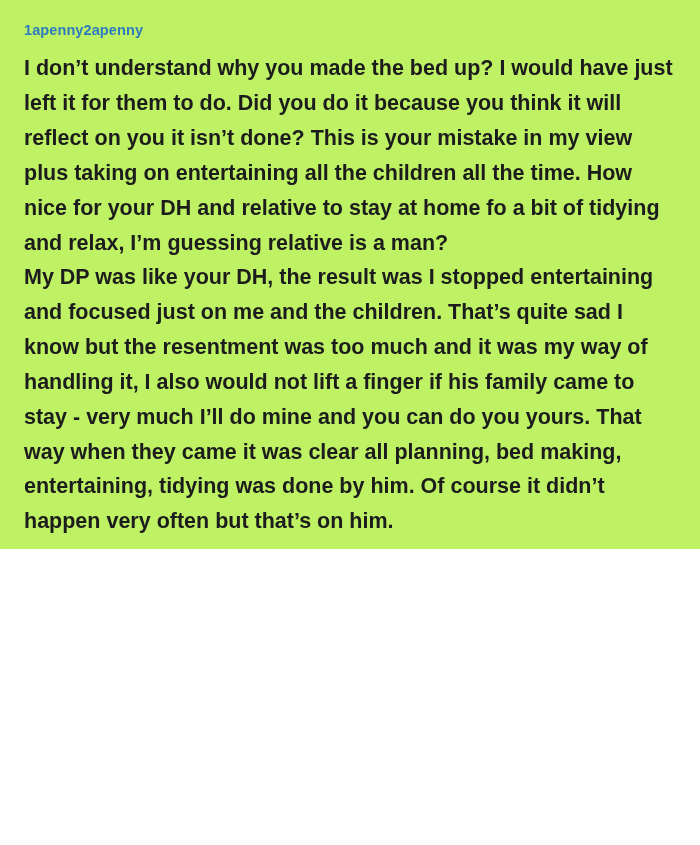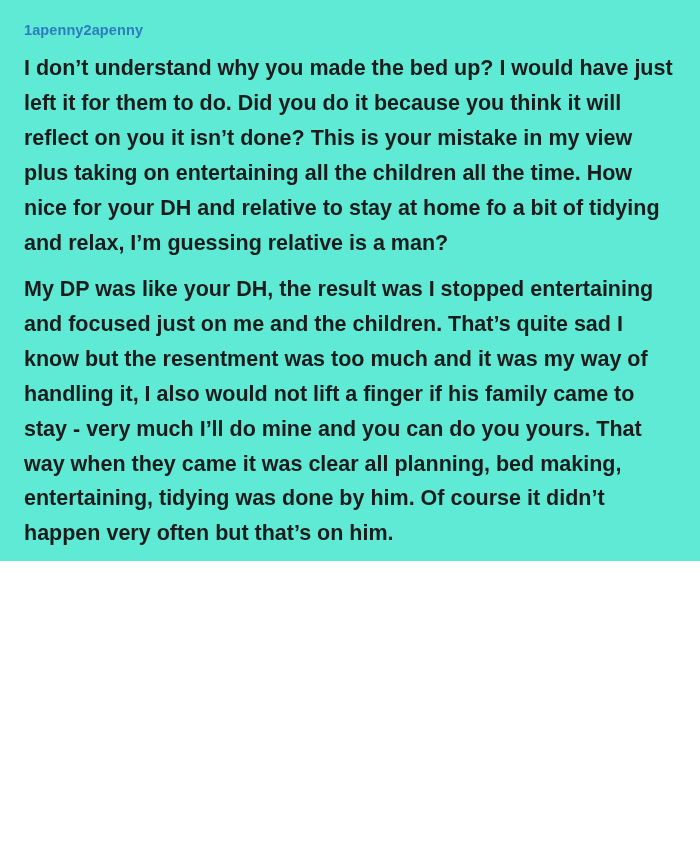--- a/index.html
+++ b/index.html
@@ -11,41 +11,41 @@
     width: 700px;
     min-height: 845px;
     font-family: "Liberation Sans", sans-serif;
     color: #222222;
     -webkit-font-smoothing: antialiased;
   }
   .comment {
     box-sizing: border-box;
     width: 700px;
     padding: 22px 22px 10px 24px;
-    background: #5eead4;
+    background: #bef264;
   }
   .comment-author {
     font-size: 14.5px;
     font-weight: bold;
     color: #2f7bbf;
     line-height: 1.2;
     margin: 0 0 12px 0;
     letter-spacing: 0.1px;
   }
   .comment-body {
     font-size: 21.5px;
     line-height: 1.62;
     color: #1c1c1c;
     font-weight: 700;
   }
   .comment-body p {
     margin: 0;
   }
   .comment-body p + p {
-    margin-top: 12px;
+    margin-top: 0px;
   }
 </style>
 </head>
 <body>
 
 <div class="comment">
   <div class="comment-author" style="color: rgb(47, 123, 191);">1apenny2apenny</div>
   <div class="comment-body">
     <p>I don’t understand why you made the bed up? I would have just left it for them to do. Did you do it because you think it will reflect on you it isn’t done? This is your mistake in my view plus taking on entertaining all the children all the time. How nice for your DH and relative to stay at home fo a bit of tidying and relax, I’m guessing relative is a man?</p>
     <p>My DP was like your DH, the result was I stopped entertaining and focused just on me and the children. That’s quite sad I know but the resentment was too much and it was my way of handling it, I also would not lift a finger if his family came to stay - very much I’ll do mine and you can do you yours. That way when they came it was clear all planning, bed making, entertaining, tidying was done by him. Of course it didn’t happen very often but that’s on him.</p>

